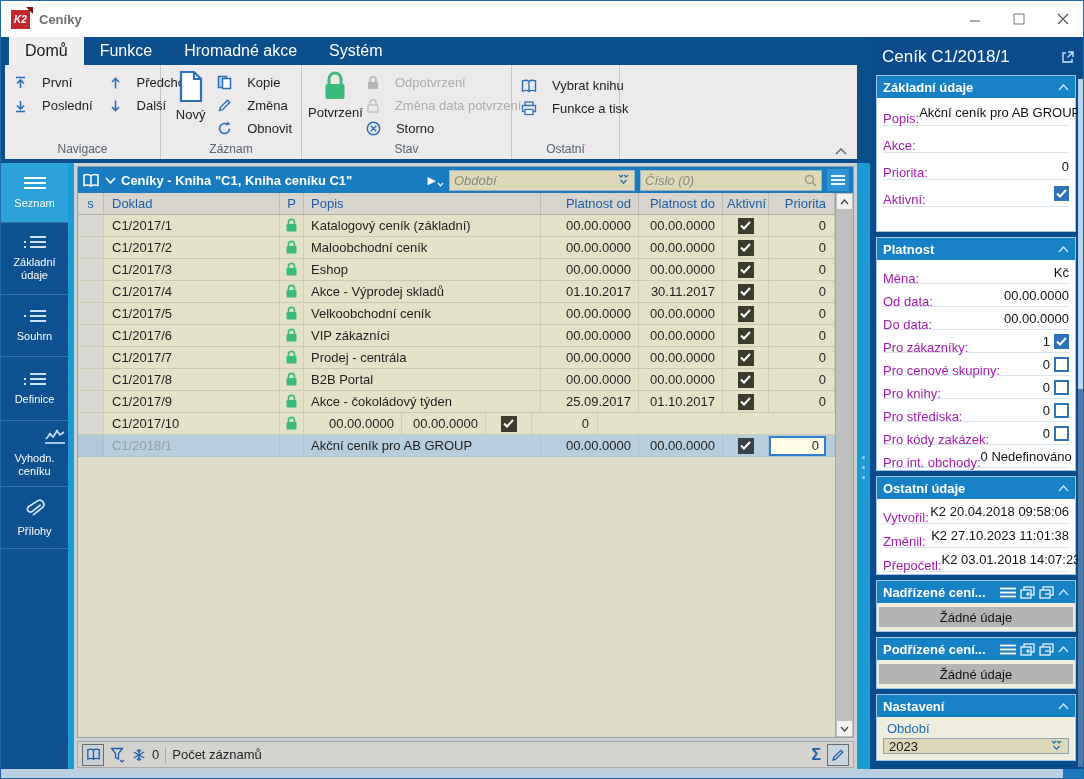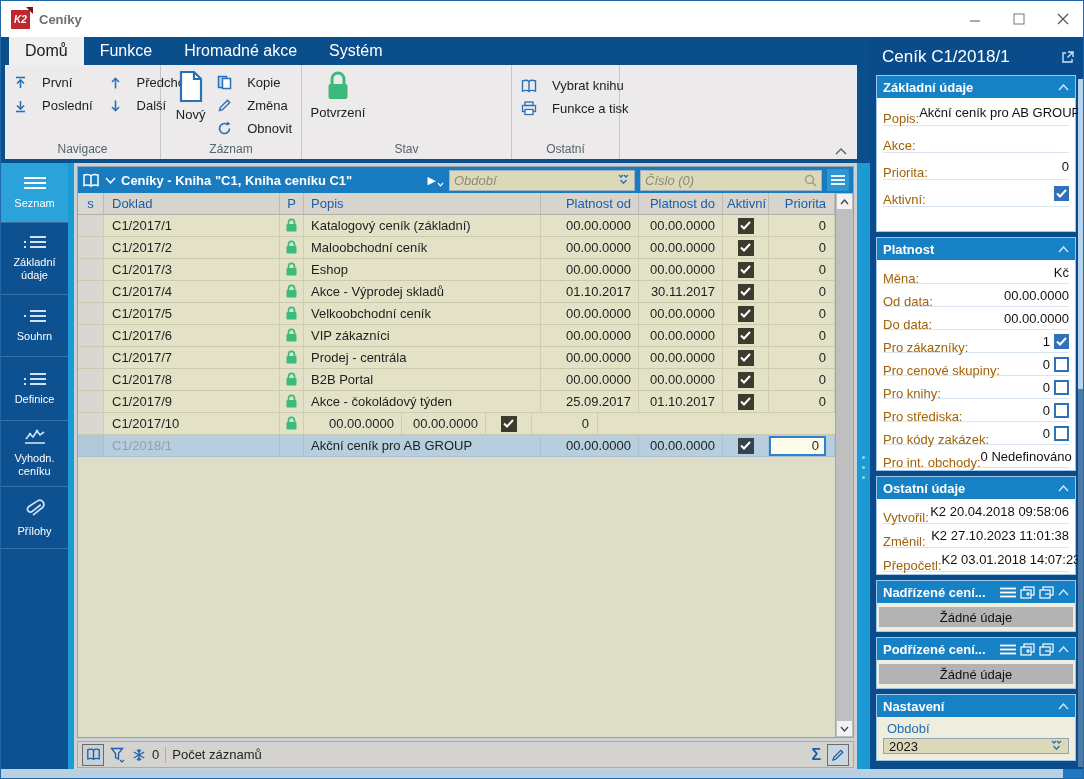--- a/index.html
+++ b/index.html
@@ -94,21 +94,21 @@
   .paneltitle svg { margin-left:auto; }
   .section { margin:0 9px 5px 6px; border:1px solid #9fc6e6; }
   .sechead { height:22px; background:#1781c5; display:flex; align-items:center; padding:0 6px; color:#fff; font-size:13px; font-weight:bold; gap:4px; }
   .sechead .st { flex:1; white-space:nowrap; overflow:hidden; }
   .secbody { background:#ffffff; padding:1px 6px 2px 6px; }
   .frow { display:flex; align-items:center; border-bottom:1px solid #d9e5f0; font-size:13px; }
   .sec-zakladni .frow { height:27px; }
   .sec-zakladni .secbody { padding-bottom:24px; }
   .sec-platnost .frow { height:23px; }
   .sec-ostatni .frow { height:24px; }
-  .plabel { color:#a16207; white-space:nowrap;margin-top:12px; }
+  .plabel { color:#a21caf; white-space:nowrap;margin-top:12px; }
   .pvalue { flex:1; text-align:right; color:#111; white-space:nowrap; }
   .pcheck { width:15px; height:15px; margin-left:4px; display:flex; align-items:center; justify-content:center; flex:0 0 auto; }
   .pcheck.on { background:#2d72ba; }
   .pcheck.off { background:#fff; border:2px solid #2d72ba; }
   .emptybody { background:#efeede; padding:4px 2px; }
   .emptybar { height:20px; background:#b3b3b3; display:flex; align-items:center; justify-content:center; font-size:13px; color:#111; }
   .nastbody { background:#efeede; padding:3px 6px 6px 6px; }
   .nastlabel { color:#1a6db4; font-size:13px; margin:1px 0 2px 4px; }
   .nastinput { height:16px; background:#ddd9b8; border:1px solid #8fa3b3; display:flex; align-items:center; padding:0 5px; font-size:13px; color:#111; }
   .nastinput span { flex:1; }
@@ -226,20 +226,43 @@
 
     <div class="rgroup" style="width:210px;">
       <div class="rgroup-content">
         <div class="bigbtn" style="width:60px;">
           <svg width="26" height="32" viewBox="0 0 26 32">
               <path d="M7 14 V9 a6 6 0 0 1 12 0 V14" fill="none" stroke="#3cba7c" stroke-width="3"></path>
               <rect x="3.5" y="14" width="19" height="15" rx="2" fill="#3cba7c"></rect>
             </svg>
           <span class="biglabel">Potvrzení</span>
         </div>
+        <div class="smallcol">
+          <div class="sbtn disabled">
+            <svg width="14" height="15" viewBox="0 0 14 15">
+                <path d="M4 7 V4.7 a3 3 0 0 1 6 0 V7" fill="none" stroke="#b5b5b5" stroke-width="1.6"></path>
+                <rect x="2" y="7" width="10" height="7" rx="1" fill="#b5b5b5"></rect>
+              </svg>
+            <span>Odpotvrzení</span>
+            </div>
+          <div class="sbtn disabled">
+            <svg width="14" height="15" viewBox="0 0 14 15">
+                <path d="M4 7 V4.7 a3 3 0 0 1 6 0 V7" fill="none" stroke="#c0c0c0" stroke-width="1.4"></path>
+                <rect x="2" y="7" width="10" height="7" rx="1" fill="none" stroke="#c0c0c0" stroke-width="1.4"></rect>
+              </svg>
+            <span>Změna data potvrzení</span>
+            </div>
+          <div class="sbtn">
+            <svg width="15" height="15" viewBox="0 0 15 15">
+                <circle cx="7.5" cy="7.5" r="6.2" fill="none" stroke="#2a70b8" stroke-width="1.5"></circle>
+                <path d="M4.8 4.8 L10.2 10.2 M10.2 4.8 L4.8 10.2" stroke="#2a70b8" stroke-width="1.5"></path>
+              </svg>
+            <span>Storno</span>
+            </div>
+        </div>
       </div>
       <div class="rgroup-label">Stav</div>
     </div>
 
     <div class="rgroup" style="width:108px;">
       <div class="rgroup-content">
         <div class="smallcol" style="padding-top:6px;">
           <div class="sbtn">
             <svg width="16" height="14" viewBox="0 0 16 14">
                 <path d="M8 2.5 C6.5 1 4 1 1.5 1.8 V12 C4 11.2 6.5 11.2 8 12.5 C9.5 11.2 12 11.2 14.5 12 V1.8 C12 1 9.5 1 8 2.5 Z M8 2.5 V12.5" fill="none" stroke="#2a70b8" stroke-width="1.4"></path>
@@ -306,21 +329,21 @@
           <g stroke="#cfe3f5" stroke-width="2">
             <line x1="7" y1="2" x2="23" y2="2"></line>
             <line x1="7" y1="7" x2="23" y2="7"></line>
             <line x1="7" y1="12" x2="23" y2="12"></line>
             <line x1="1" y1="7" x2="3" y2="7"></line>
             <line x1="1" y1="12" x2="3" y2="12"></line>
           </g>
         </svg>
       <span>Definice</span>
     </div>
-    <div class="sideitem" style="height:66px;">
+    <div class="sideitem" style="height:66px;align-items:flex-end;">
       <svg width="22" height="18" viewBox="0 0 22 18">
           <polyline points="2,10 6,5 9,8 13,2 16,6 20,3" fill="none" stroke="#cfe3f5" stroke-width="1.6"></polyline>
           <line x1="1" y1="14" x2="21" y2="14" stroke="#cfe3f5" stroke-width="1.6"></line>
           <circle cx="6" cy="5" r="1.3" fill="#cfe3f5"></circle>
           <circle cx="13" cy="2" r="1.3" fill="#cfe3f5"></circle>
         </svg>
       <span>Vyhodn. ceníku</span>
     </div>
     <div class="sideitem" style="height:62px; border-bottom:1px solid #3a70a5;">
       <svg width="20" height="22" viewBox="0 0 20 22">

